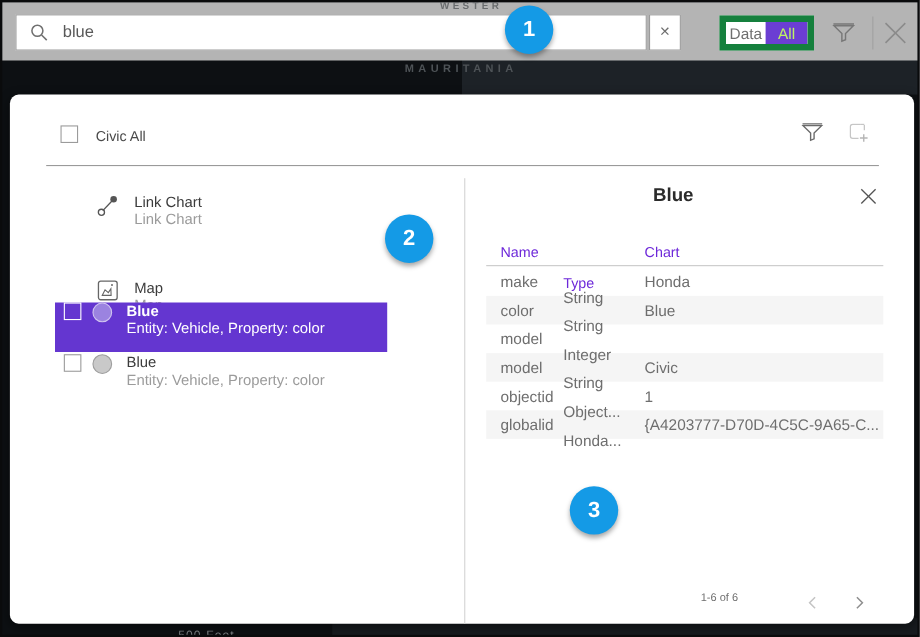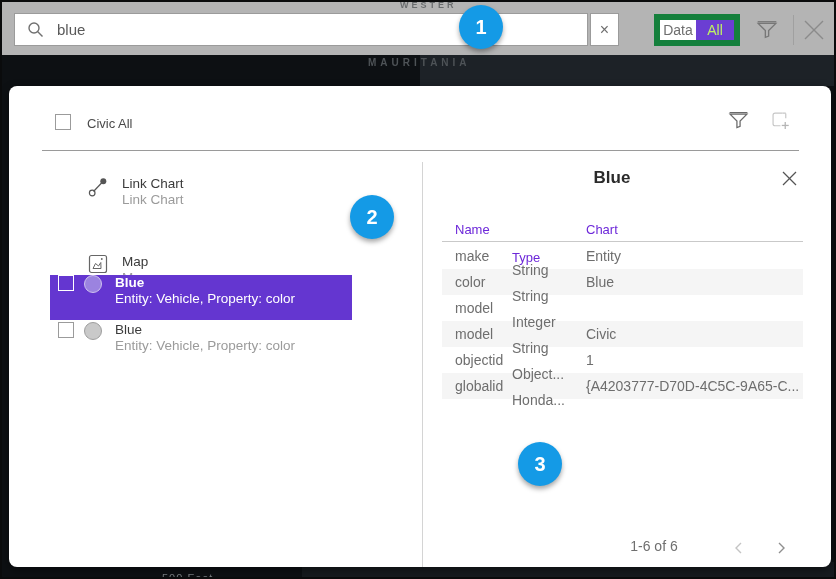--- a/index.html
+++ b/index.html
@@ -89,21 +89,21 @@
   .detail-close{ position:absolute; left:772px; top:84px; cursor:pointer; }
   .tbl-header{ position:absolute; left:433px; top:136px; width:361px; display:flex; font-size:13px; color:#6d28d9; }
   .tbl-underline{ position:absolute; left:433px; top:155px; width:361px; height:1px; background:#c9c9c9; }
   .col-name{ width:70px; padding-left:13px; }
   .col-type{ width:74px;margin-top:28px; }
   .col-value{ flex:1; }
   .tbl-rows{ position:absolute; left:433px; top:157px; width:361px; }
   .tbl-row{ display:flex; height:26px; align-items:center; font-size:14px; color:#6e6e6e; }
   .tbl-row:nth-child(even){ background:#f5f5f5; }
   .tbl-row .col-value{ white-space:nowrap; overflow:hidden; }
-  .pagination-label{ position:absolute; left:600px; top:452px; width:90px; text-align:center; font-size:14px; color:#6f6f6f; }
+  .pagination-label{ position:absolute; left:600px; top:452px; width:90px; text-align:center; font-size:10px; color:#6f6f6f; }
   .pg-prev{ position:absolute; left:722px; top:454px; cursor:pointer; }
   .pg-next{ position:absolute; left:764px; top:454px; cursor:pointer; }
   
   .callout{
     position:absolute; width:44px; height:44px; border-radius:50%;
     background:#149ae6; color:#fff; font-size:20px; font-weight:bold;
     display:flex; align-items:center; justify-content:center;
     box-shadow:0 3px 5px rgba(0,0,0,0.35);
   }
   .c1{ left:457px; top:3px; } .c2{ left:348px; top:193px; } .c3{ left:516px; top:440px; }
@@ -233,21 +233,21 @@
       <div class="col-name">Name</div>
       <div class="col-type">Type</div>
       <div class="col-value">Chart</div>
     </div>
     <div class="tbl-underline"></div>
 
     <div class="tbl-rows">
       <div class="tbl-row">
         <div class="col-name">make</div>
         <div class="col-type">String</div>
-        <div class="col-value">Entity</div>
+        <div class="col-value">Honda</div>
       </div>
       <div class="tbl-row">
         <div class="col-name">color</div>
         <div class="col-type">String</div>
         <div class="col-value">Blue</div>
       </div>
       <div class="tbl-row">
         <div class="col-name">model</div>
         <div class="col-type">Integer</div>
       </div>

